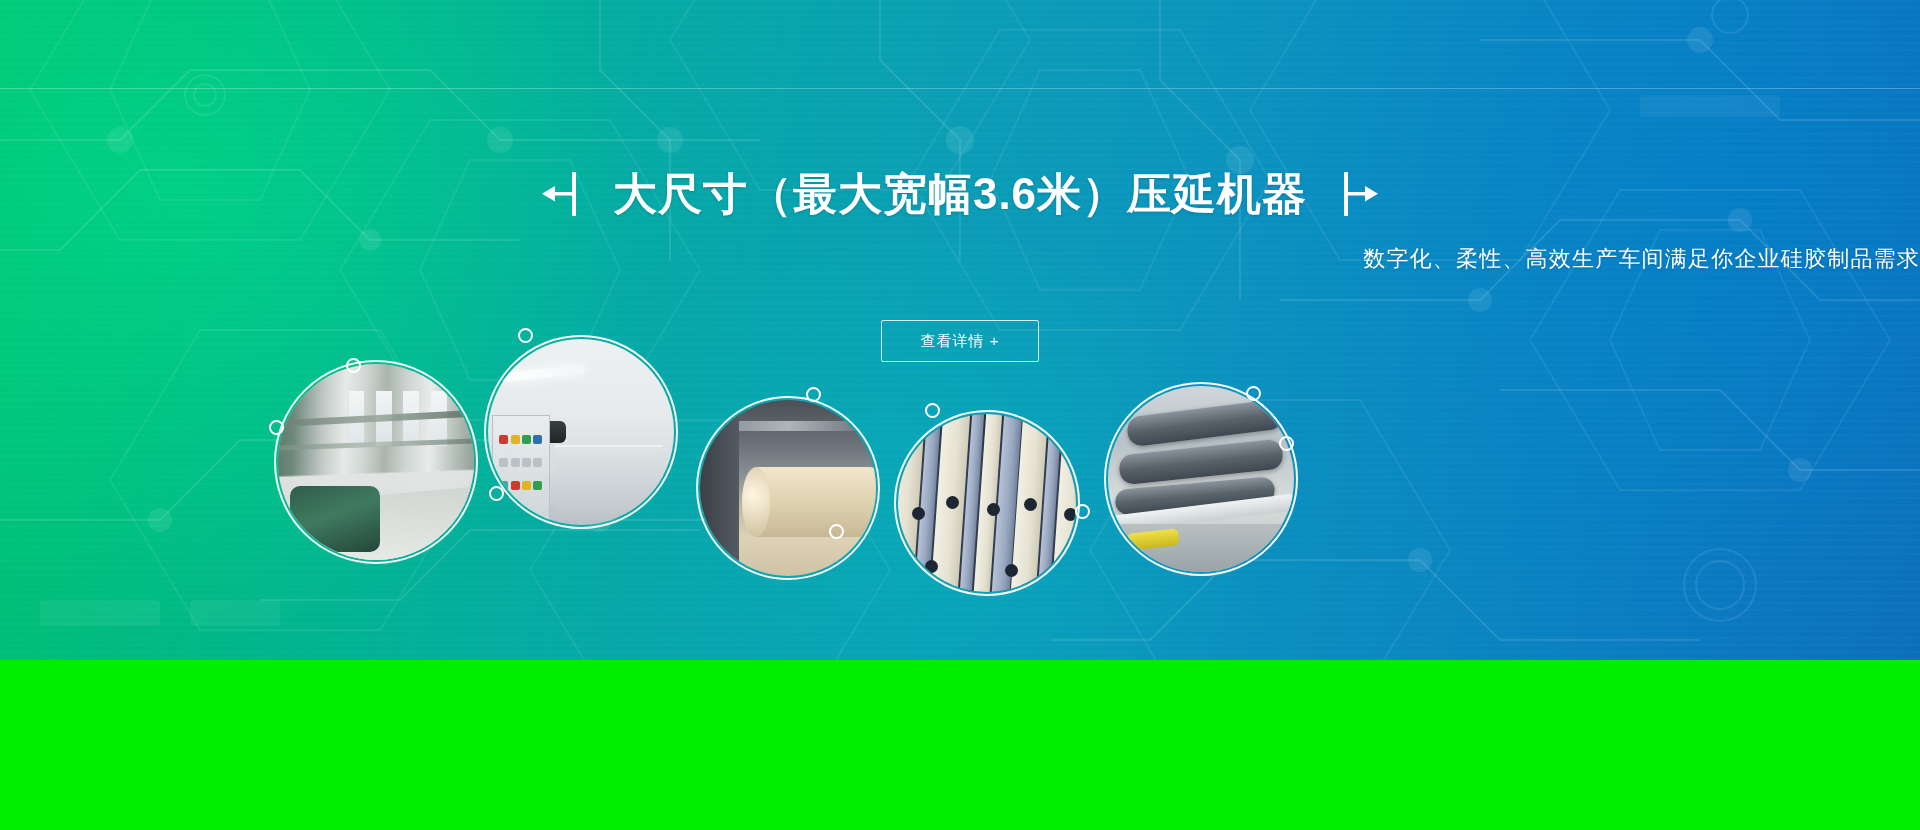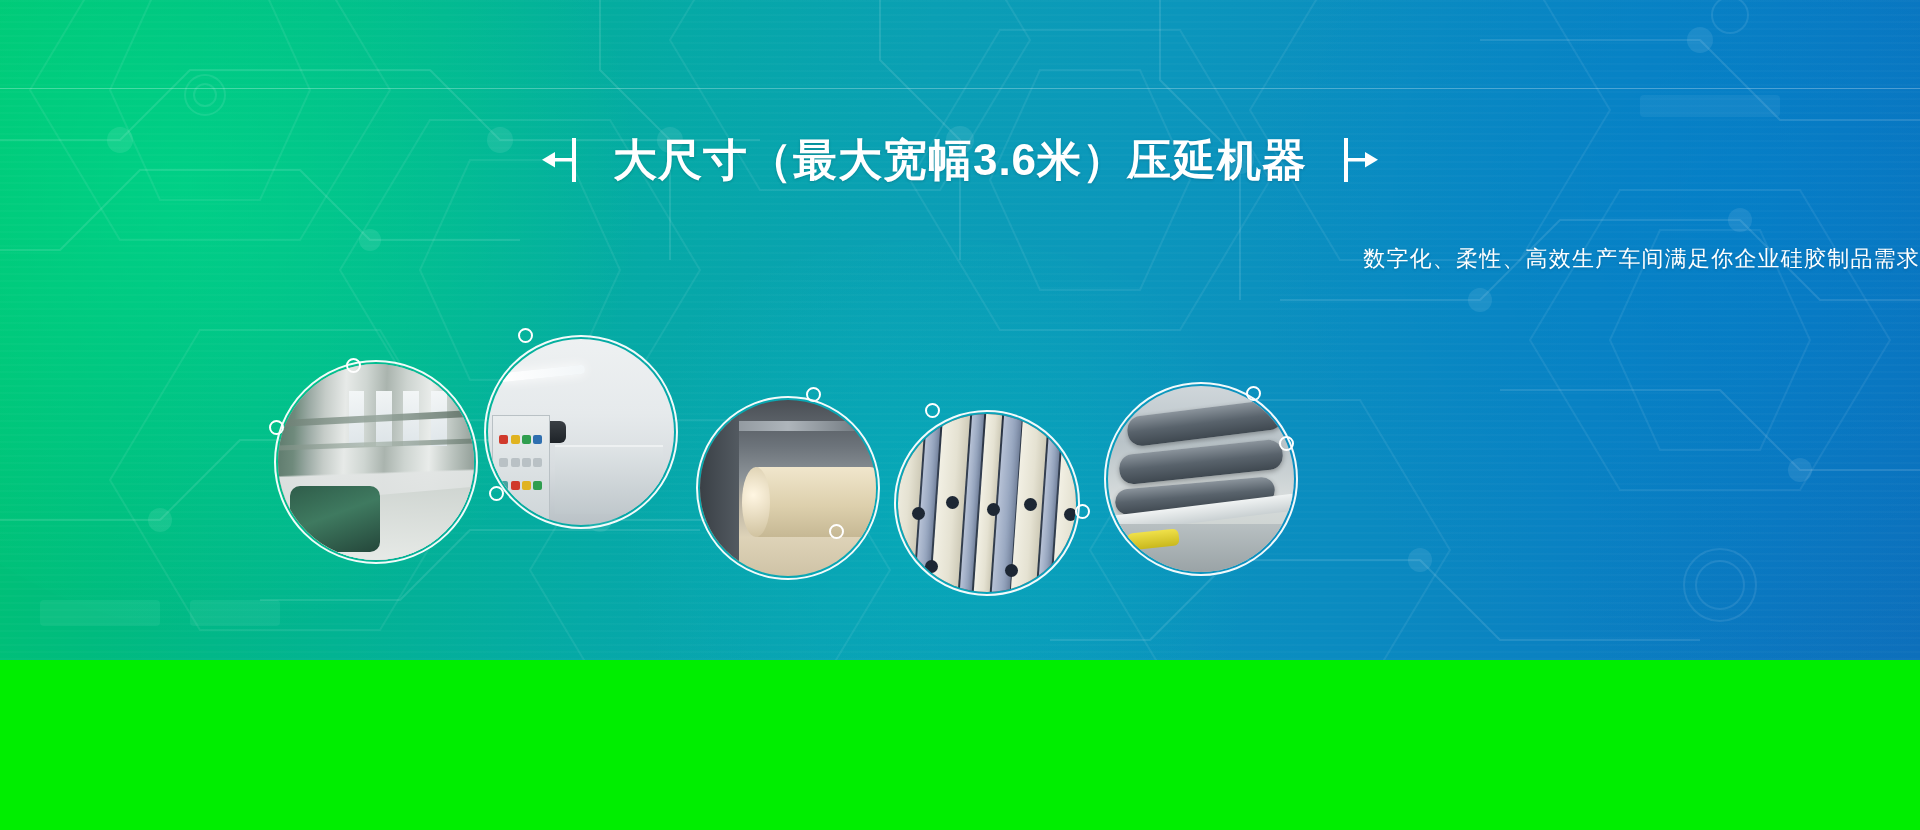--- a/index.html
+++ b/index.html
@@ -26,21 +26,21 @@
   .circuit svg{display:block;width:100%;height:100%;}
 
   
   .hairline{position:absolute;left:0;top:88px;width:100%;height:1px;background:rgba(255,255,255,.28);}
 
   
   .bands{position:absolute;left:0;top:0;width:100%;height:660px;
     background:repeating-linear-gradient(to bottom,rgba(255,255,255,.018) 0px,rgba(255,255,255,.018) 2px,rgba(0,0,0,0) 2px,rgba(0,0,0,0) 7px);}
 
   
-  .headline-row{position:absolute;left:0;top:128px;width:1920px;height:64px;display:flex;align-items:center;justify-content:center;gap:32px;text-align:right;}
+  .headline-row{position:absolute;left:0;top:162px;width:1920px;height:64px;display:flex;align-items:center;justify-content:center;gap:32px;text-align:right;}
   .dim-mark{width:40px;height:46px;flex:0 0 auto;}
   .dim-mark svg{display:block;}
   .headline{font-size:44px;font-weight:bold;color:#ffffff;letter-spacing:1px;white-space:nowrap;line-height:1;
     text-shadow:0 1px 3px rgba(0,40,60,.22);}
 
   .subhead{position:absolute;left:0;top:248px;width:1920px;text-align:right;
     font-size:22px;color:#ffffff;letter-spacing:1.2px;white-space:nowrap;line-height:1;
     text-shadow:0 1px 3px rgba(0,40,60,.2);}
 
   
@@ -194,20 +194,23 @@
         <svg width="40" height="46" viewBox="0 0 40 46">
           <rect x="5" y="1" width="4" height="44" fill="#ffffff"></rect>
           <rect x="8" y="21" width="26" height="3.5" fill="#ffffff"></rect>
           <path d="M39,22.8 L26,15 L26,30.6 Z" fill="#ffffff"></path>
         </svg>
       </span>
     </div>
 
     <div class="subhead">数字化、柔性、高效生产车间满足你企业硅胶制品需求</div>
 
+    <div class="cta-wrap">
+      <button class="cta">查看详情 +</button>
+    </div>
 
     <div class="gallery">
 
       <div class="circ" style="left:278px;top:-36px;width:196px;height:196px;">
         <div class="photo p1">
           <div class="win" style="left:36%"></div>
             <div class="win" style="left:50%"></div>
           <div class="win" style="left:64%"></div>
             <div class="win" style="left:78%"></div>
           <div class="beam"></div>

